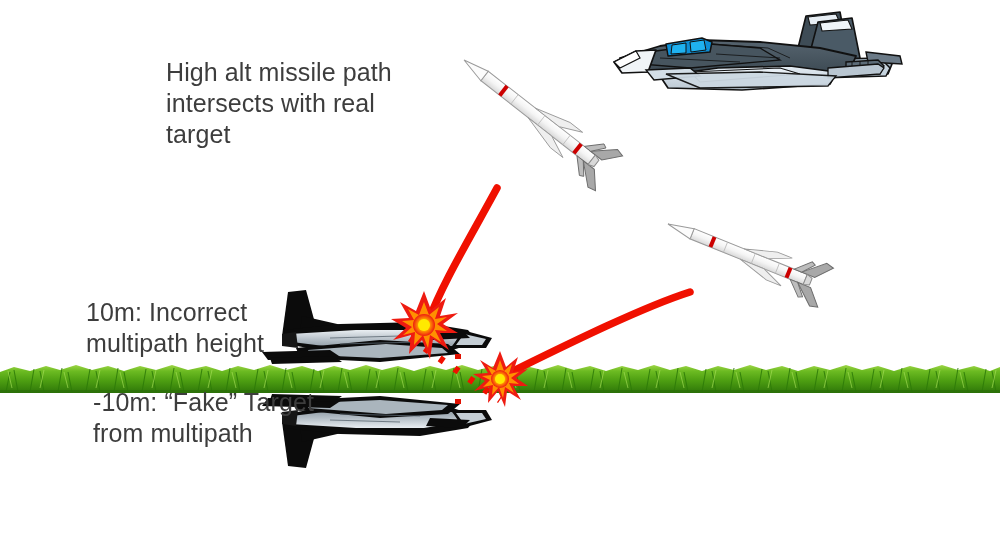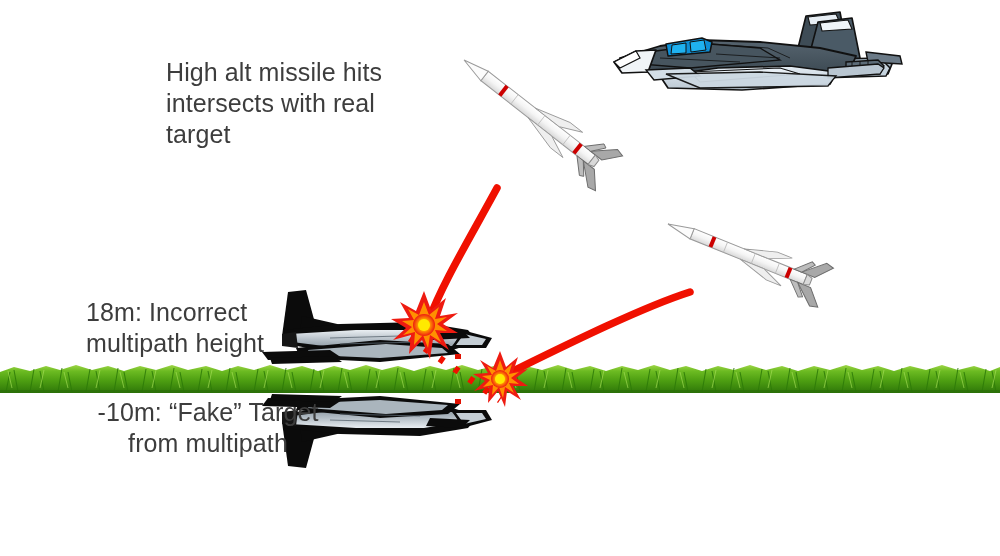--- a/index.html
+++ b/index.html
@@ -22,21 +22,21 @@
     position: absolute;
     color: #3d3d3d;
     font-family: "Liberation Sans", sans-serif;
     font-size: 25px;
     line-height: 31px;
     white-space: pre-line;
     letter-spacing: 0.1px;
   }
   #label-high   { left: 166px; top: 57px;  width: 260px; }
   #label-ten    { left: 86px;  top: 297px; width: 250px; }
-  #label-fake   { left: 93px;  top: 397px; width: 230px; text-align: center; }
+  #label-fake   { left: 93px;  top: 387px; width: 230px; }
   #label-low    { left: 643px; top: 404px; width: 300px; }
 
   .artlayer {
     position: absolute;
     left: 0; top: 0;
     width: 1000px; height: 556px;
   }
   svg { display: block; }
 </style>
 </head>
@@ -289,20 +289,20 @@
                L-7,-11 Z" fill="#ee1b11"></path>
       <path d="M0,-19 L4,-8 L12,-15 L9,-5 L19,-7 L11,-1 L19,5 L9,4 L14,14 L5,8
                L3,19 L-1,8 L-8,16 L-7,6 L-17,8 L-10,1 L-18,-3 L-8,-4 L-13,-13
                L-4,-8 Z" fill="#ff9000"></path>
       <circle cx="0" cy="0" r="9" fill="url(#boomGrad)"></circle>
       <circle cx="0" cy="0" r="5" fill="#ffe900"></circle>
     </g>
   </svg>
   </div>
 
-  <div class="label" id="label-high">High alt missile hits intersects with real target</div>
-
-  <div class="label" id="label-ten">18m: Incorrect multipath height</div>
+  <div class="label" id="label-high">High alt missile path intersects with real target</div>
+
+  <div class="label" id="label-ten">10m: Incorrect multipath height</div>
 
   <div class="label" id="label-fake">-10m: “Fake” Target from multipath</div>
 
 
 </div>
 
 </body></html>

